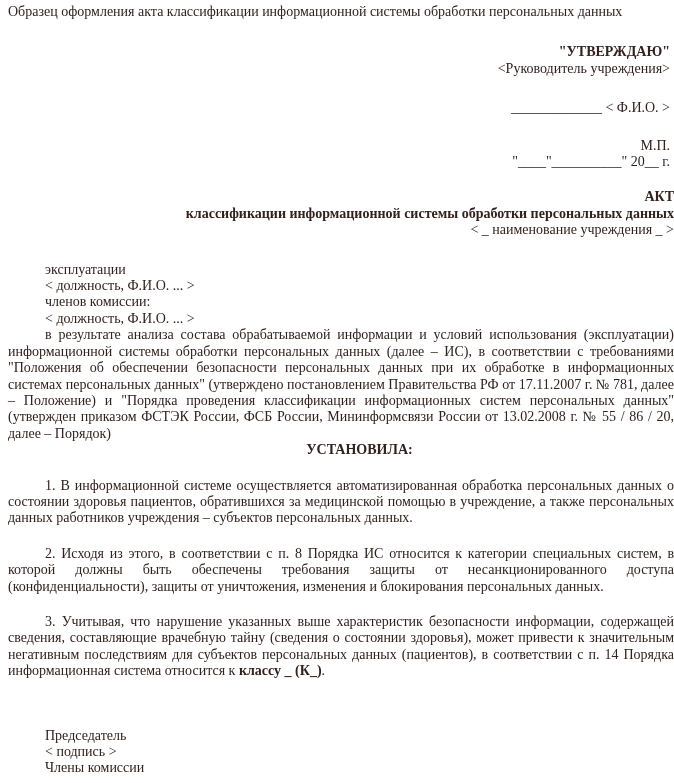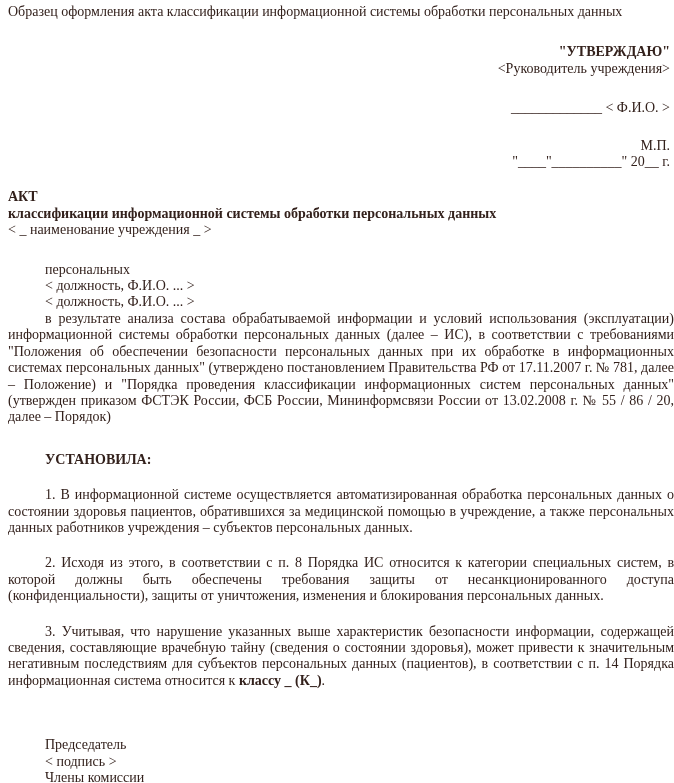--- a/index.html
+++ b/index.html
@@ -11,26 +11,26 @@
     font-size: 14px;
     line-height: 16.4px;
     overflow: hidden;
   }
   .doc { padding: 4px 0 0 8px; }
   .bold { font-weight: bold; }
   .caption { text-align: left; }
   .approval { text-align: right; padding-right: 4px; margin-top: 24px; }
   .approval-sig { margin-top: 23px; }
   .approval-stamp { margin-top: 21px; }
-  .title-block { text-align: left; margin-top: 19px; }
+  .title-block { text-align: right; margin-top: 19px; }
   .commission { margin-top: 23px; }
   .ind { padding-left: 37px; }
   .para { margin: 0; text-align: justify; text-indent: 37px; }
   .item { margin-top: 19px; }
-  .heading { margin-top: 26px; padding-left: 37px; font-weight: bold; }
+  .heading { padding-left: 37px; font-weight: bold; text-align: center; }
   .sigs { margin-top: 48px; }
 </style>
 </head>
 <body>
 
 <div class="doc">
 
   <div class="caption">Образец оформления акта классификации информационной системы обработки персональных данных</div>
 
   <div class="approval">
@@ -41,22 +41,23 @@
     <div>"____"__________" 20__ г.</div>
   </div>
 
   <div class="title-block">
     <div class="bold">АКТ</div>
     <div class="bold">классификации информационной системы обработки персональных данных</div>
     <div>&lt; _ наименование учреждения _ &gt;</div>
   </div>
 
   <div class="commission">
-    <div class="ind">персональных</div>
+    <div class="ind">эксплуатации</div>
     <div class="ind">&lt; должность, Ф.И.О. ... &gt;</div>
+    <div class="ind">членов комиссии:</div>
     <div class="ind">&lt; должность, Ф.И.О. ... &gt;</div>
   </div>
 
   <p class="para">в результате анализа состава обрабатываемой информации и условий использования (эксплуатации) информационной системы обработки персональных данных (далее – ИС), в соответствии с требованиями "Положения об обеспечении безопасности персональных данных при их обработке в информационных системах персональных данных" (утверждено постановлением Правительства РФ от 17.11.2007 г. № 781, далее – Положение) и "Порядка проведения классификации информационных систем персональных данных" (утвержден приказом ФСТЭК России, ФСБ России, Мининформсвязи России от 13.02.2008 г. № 55 / 86 / 20, далее – Порядок)</p>
 
   <div class="heading">УСТАНОВИЛА:</div>
 
   <p class="para item">1. В информационной системе осуществляется автоматизированная обработка персональных данных о состоянии здоровья пациентов, обратившихся за медицинской помощью в учреждение, а также персональных данных работников учреждения – субъектов персональных данных.</p>
 
   <p class="para item">2. Исходя из этого, в соответствии с п. 8 Порядка ИС относится к категории специальных систем, в которой должны быть обеспечены требования защиты от несанкционированного доступа (конфиденциальности), защиты от уничтожения, изменения и блокирования персональных данных.</p>

